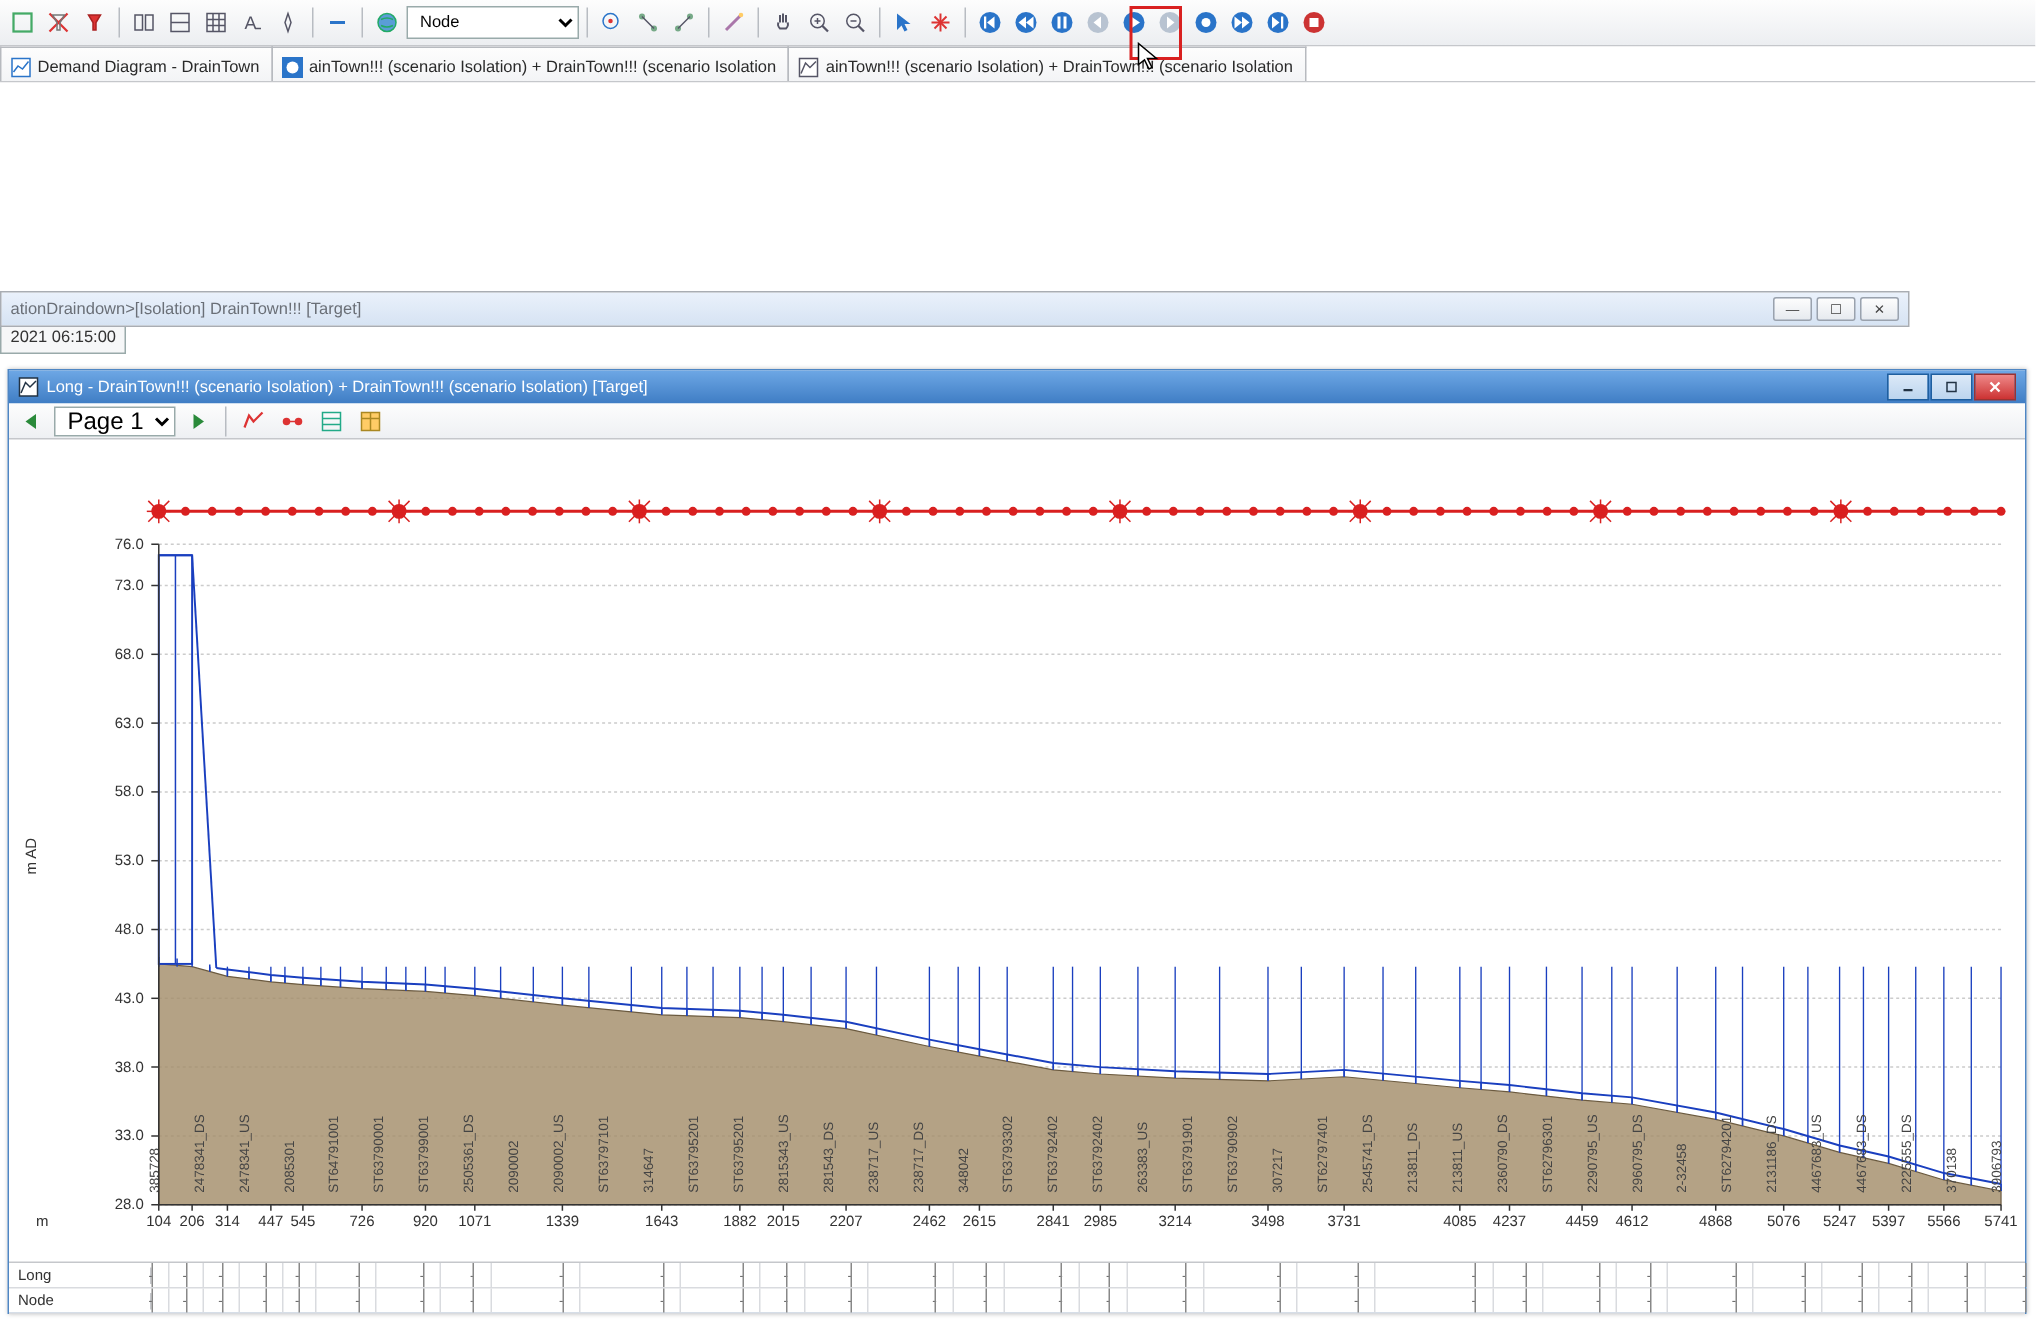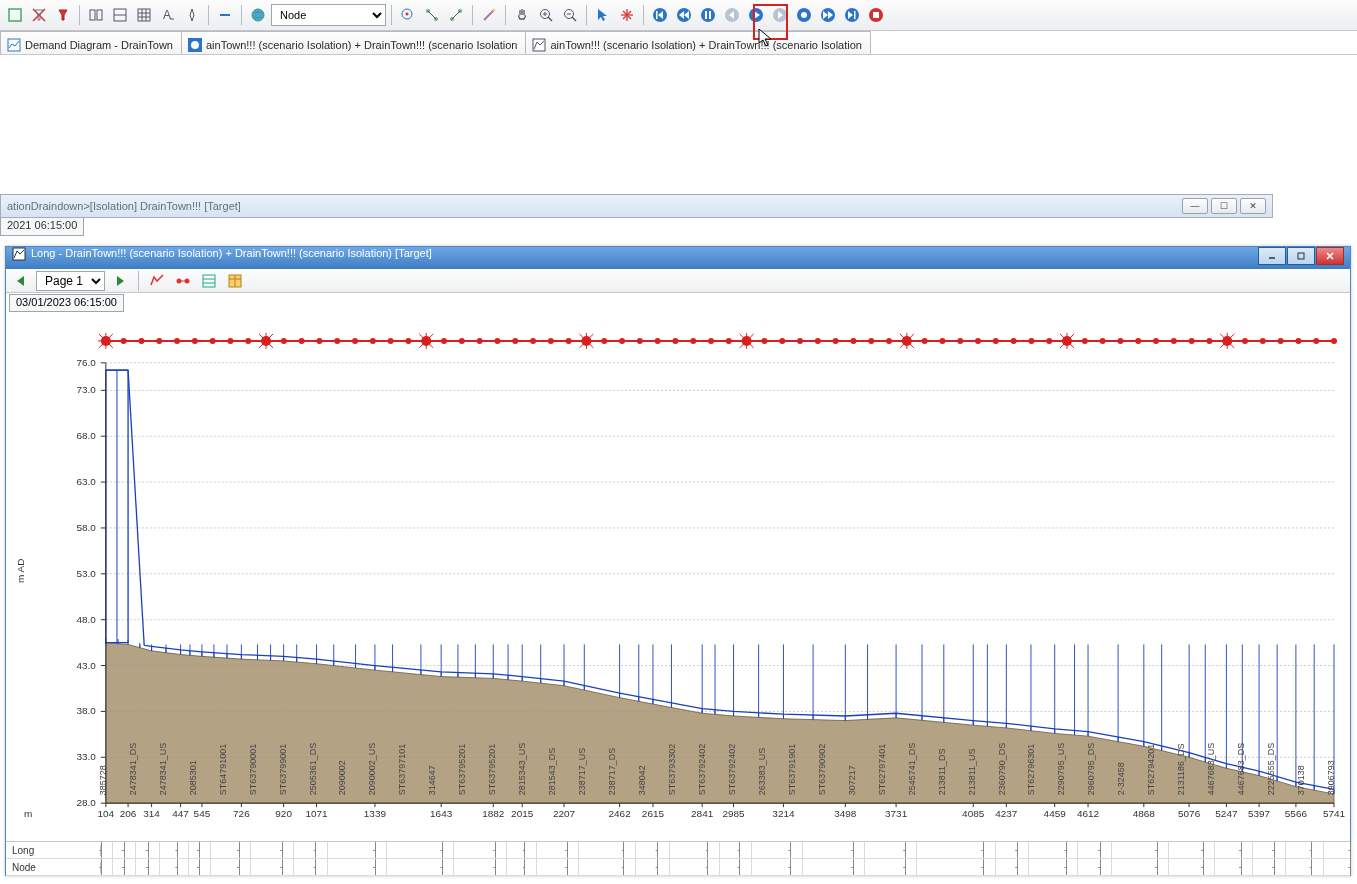--- a/index.html
+++ b/index.html
@@ -18,27 +18,27 @@
 .tab .ico { width:14px; height:14px; }
 
 
 .subwin { position:absolute; left:0; top:194px; width:1273px; height:24px; border:1px solid #a9adb3; background: linear-gradient(#eaf1fb,#d6e3f3); display:flex; align-items:center; padding:0 6px; color:#6a6f77; font-size:11px; }
 .winbtns { margin-left:auto; display:flex; gap:3px;}
 .winbtn { width:26px; height:16px; border:1px solid #9aa2ad; border-radius:2px; background:linear-gradient(#fdfdfd,#e6eaef); display:flex; align-items:center; justify-content:center; font-size:9px; color:#444;}
 .timestamp-bar { position:absolute; left:0; top:218px; height:18px; padding:1px 6px; border:1px solid #9aa; border-top:none; background:#f6f7f8; font-size:11px; color:#333; }
 
 
 .longwin { position:absolute; left:5px; top:246px; width:1346px; height:630px; border:1px solid #4f86c3; background:#fff; box-shadow:0 0 3px rgba(0,0,0,.25);}
-.longwin .titlebar { height:22px; background: linear-gradient(#6da7e5,#3f7dc4); color:#fff; display:flex; padding:0 6px; font-size:11px; }
+.longwin .titlebar { height:22px; background: linear-gradient(#6da7e5,#3f7dc4); color:#fff; display:flex; align-items:center; padding:0 6px; font-size:11px; }
 .longwin .titlebar .lico { width:14px; height:14px; margin-right:5px;}
 .longwin .titlebar .winbtns2 { margin-left:auto; display:flex; gap:1px;}
 .wb2 { width:28px; height:18px; border:1px solid #1f5f9f; background:linear-gradient(#dce9f8,#bcd5ee); display:flex; align-items:center; justify-content:center;}
 .wb2.close { background: linear-gradient(#e88,#c33); color:#fff; border-color:#933;}
 .longtoolbar { height:24px; border-bottom:1px solid #c5c7cb; display:flex; align-items:center; padding:0 4px; gap:4px; background:linear-gradient(#fdfdfd,#eef0f3);}
-.pagecombo { height:20px; border:1px solid #9aa; padding:0 4px; min-width:60px; font-size:12px; background:#fff;}
+.pagecombo { height:20px; border:1px solid #9aa; padding:0 4px; min-width:60px; font-size:16px; background:#fff;}
 .timestamp2 { height:18px; border:1px solid #9aa; background:#f6f7f8; padding:1px 6px; font-size:11px; display:inline-block; margin:1px 0 0 3px;}
 
 
 .chartwrap { position:absolute; left:0; top:68px; right:0; bottom:34px; }
 .chart { width:100%; height:100%; }
 .bottomgrid { position:absolute; left:0; bottom:0; right:0; height:34px; border-top:1px solid #c5c7cb; background:#fff; font-size:10px;}
 .bgrow { height:17px; border-bottom:1px solid #d9dbdf; display:flex; align-items:center;}
 .bglbl { width:95px; padding-left:6px; border-right:1px solid #c5c7cb; color:#333;}
 .bgcells { flex:1; position:relative; height:100%;}
 .bgcell { position:absolute; top:0; bottom:0; border-right:1px solid #d9dbdf; color:#666; font-size:9px; display:flex; align-items:center; justify-content:center;}
@@ -352,21 +352,20 @@
         </svg>
       </div>
     <div class="tbtn">
         <svg width="16" height="16">
           <rect x="2" y="2" width="12" height="12" fill="#fc6" stroke="#a82"></rect>
           <line x1="2" y1="6" x2="14" y2="6" stroke="#a82"></line>
           <line x1="8" y1="2" x2="8" y2="14" stroke="#a82"></line>
         </svg>
       </div>
   </div>
-  <div><span class="timestamp2">03/01/2023 06:15:00</span></div>
 
   <div class="chartwrap">
     <svg class="chart" id="profile-chart" viewBox="0 0 1346 528" preserveAspectRatio="none">
         <line x1="100" y1="490" x2="1330" y2="490" stroke="#ccc" stroke-dasharray="2,2"></line>
         <text x="90" y="493" text-anchor="end" class="axis-text">28.0</text>
         <line x1="95" y1="490" x2="100" y2="490" stroke="#333"></line>
         <line x1="100" y1="443.9583333333333" x2="1330" y2="443.9583333333333" stroke="#ccc" stroke-dasharray="2,2"></line>
         <text x="90" y="446.9583333333333" text-anchor="end" class="axis-text">33.0</text>
         <line x1="95" y1="443.9583333333333" x2="100" y2="443.9583333333333" stroke="#333"></line>
         <line x1="100" y1="397.91666666666663" x2="1330" y2="397.91666666666663" stroke="#ccc" stroke-dasharray="2,2"></line>

